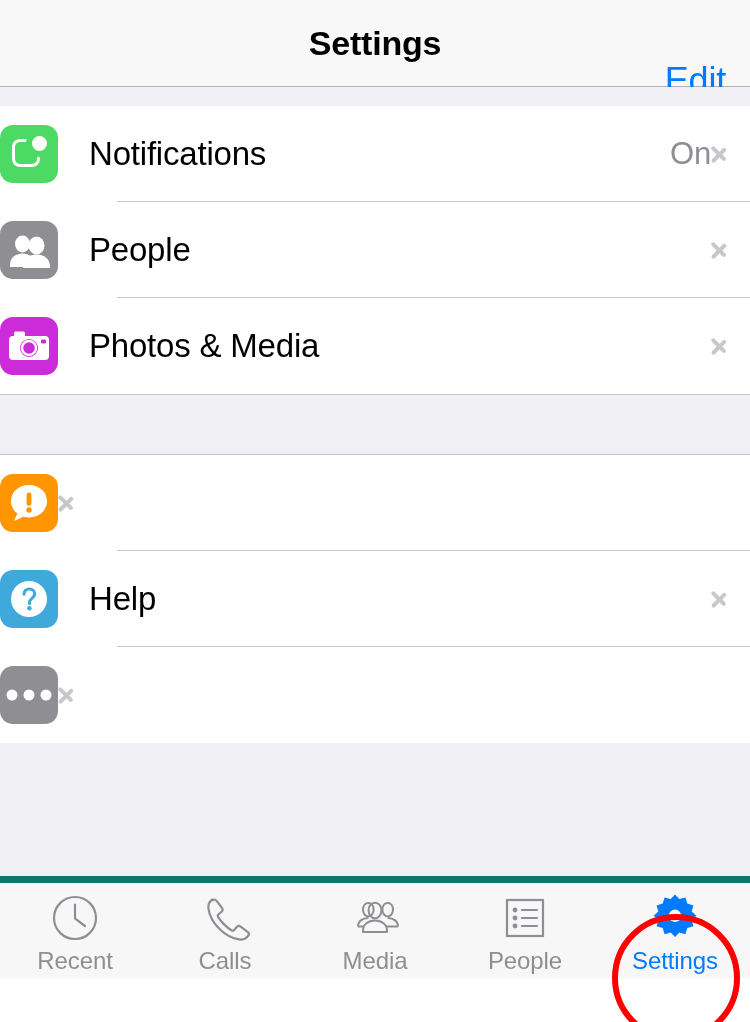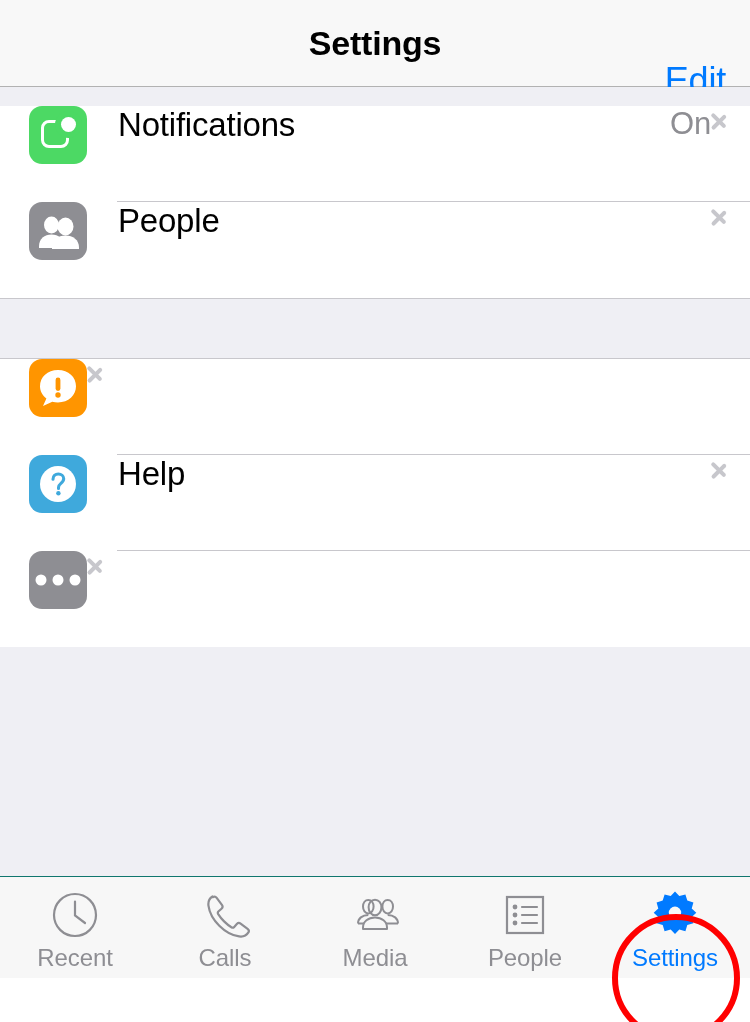--- a/index.html
+++ b/index.html
@@ -72,23 +72,22 @@
   .section {
     background: #FFFFFF;
     width: 100%;
   }
 
   
   .row {
     position: relative;
     height: 96px;
     display: flex;
-    align-items: flex-start;
+    align-items: center;
     background: #FFFFFF;
-    padding-left: 29px;
     padding-right: 22px;
   }
   .row:not(:last-child)::after {
     content: "";
     position: absolute;
     left: 117px;
     right: 0;
     bottom: 0;
     height: 1px;
     background: #C8C7CC;
@@ -182,21 +181,21 @@
     background: #FFFFFF;
   }
 
   .icon-svg { display: block; width: 58px; height: 58px; }
 
   
   .tabbar {
     flex: 0 0 102px;
     height: 102px;
     background: #F7F7F7;
-    border-top: 1px solid #0f766e;
+    border-top: 7px solid #0f766e;
     display: flex;
     align-items: stretch;
     position: relative;
   }
   .tab {
     flex: 1 1 20%;
     display: flex;
     flex-direction: column;
     align-items: center;
     justify-content: center;
@@ -266,20 +265,36 @@
               <ellipse cx="36.5" cy="24.5" rx="8" ry="9"></ellipse>
               <path d="M23 45.5c0-7.6 6-12 13.5-12S50 37.9 50 45.5V47H23z"></path>
             </g>
           </svg>
         </div>
         <div class="row-label">People</div>
         <div class="row-detail"></div>
         <div class="chevron"></div>
       </div>
 
+      <div class="row">
+        <div class="row-icon ic-photos">
+          <svg class="icon-svg" viewBox="0 0 58 58" aria-hidden="true">
+            <g fill="#FFFFFF">
+              <rect x="14" y="14.5" width="11" height="5" rx="1.5"></rect>
+              <rect x="9" y="19" width="40" height="24" rx="4"></rect>
+            </g>
+            <circle cx="29" cy="31" r="9" fill="#CC2BD9"></circle>
+            <circle cx="29" cy="31" r="7" fill="none" stroke="#FFFFFF" stroke-width="2.4"></circle>
+            <rect x="41" y="22.5" width="5" height="4" rx="1.2" fill="#CC2BD9"></rect>
+          </svg>
+        </div>
+        <div class="row-label">Photos &amp; Media</div>
+        <div class="row-detail"></div>
+        <div class="chevron"></div>
+      </div>
 
     </div>
 
     <div class="gap gap-mid"></div>
 
     <div class="section">
 
       <div class="row">
         <div class="row-icon ic-report">
           <svg class="icon-svg" viewBox="0 0 58 58" aria-hidden="true">

